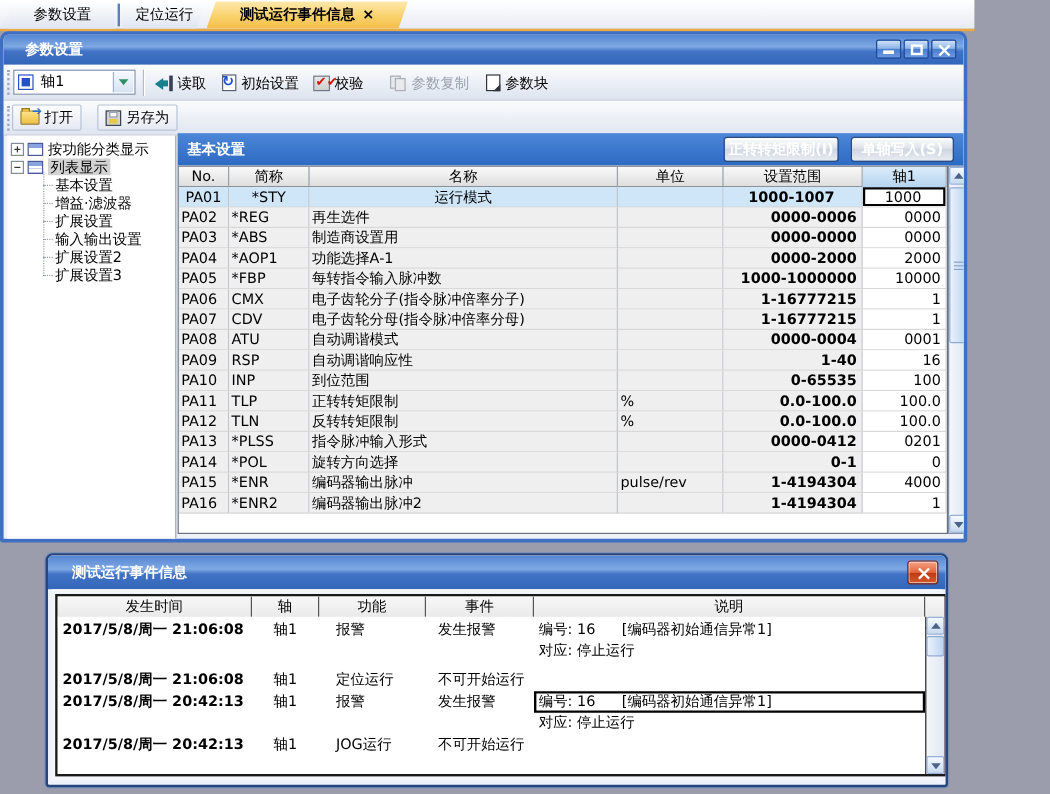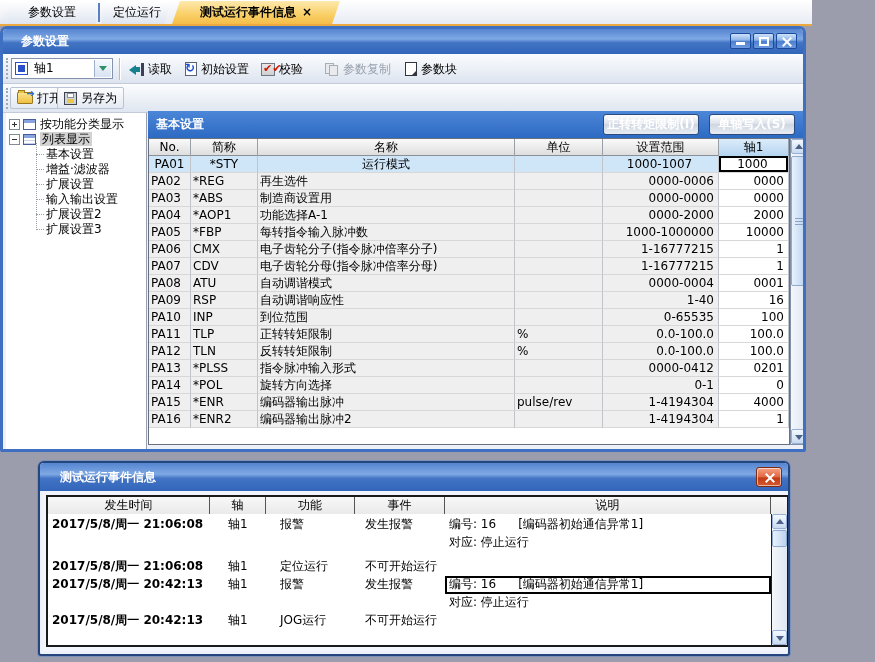--- a/index.html
+++ b/index.html
@@ -96,21 +96,21 @@
   .sec-btn.b2{right:8px;width:86px;}
 
   .ptable{position:absolute;left:145px;top:109px;width:642px;height:307px;border:1px solid #6a7280;background:#fff;overflow:hidden;}
   .phead{height:17px;background:linear-gradient(#fafafa,#dedede);border-bottom:1px solid #8a9098;white-space:nowrap;}
   .phead span{display:inline-block;height:17px;line-height:16px;text-align:center;border-right:1px solid #9aa0a8;vertical-align:top;overflow:hidden;}
   .phead span:last-child{background:linear-gradient(#dcecfa,#b4d4ef);}
   .c0{width:42px;} .c1{width:67px;} .c2{width:257px;} .c3{width:88px;} .c4{width:116px;} .c5{width:70px;}
   .prow{height:17px;white-space:nowrap;}
   .prow span{display:inline-block;height:17px;line-height:16px;border-right:1px solid #c0c4c8;border-bottom:1px solid #d8d8d8;
     background:#efefef;vertical-align:top;overflow:hidden;padding:0 2px;}
-  .prow span.c4{text-align:right;padding-right:4px;}
+  .prow span.c4{text-align:right;padding-right:4px;font-weight:bold;}
   .prow span.c5{background:#fff;text-align:right;padding-right:4px;}
   .prow.sel span{background:#cfe6f8;text-align:center;}
   .prow.sel span.c5{background:#fff;box-shadow:inset 0 0 0 2px #000;}
 
   
   .vscroll{position:absolute;width:17px;border:1px solid #8090a8;
     background:linear-gradient(90deg,#f4f7fb,#dfe7f2);}
   .vscroll.main{left:787px;top:109px;height:307px;}
   .sbtn{position:absolute;left:0;width:15px;height:15px;border:1px solid #98b0d8;border-radius:2px;
     background:linear-gradient(#f4f9ff,#c8daf0);}
@@ -227,21 +227,21 @@
 
     <div class="toolbar2">
       <div class="grip"></div>
       <div class="fbtn" style="left:7px">
         <span class="ic ic-folder">
             <i></i>
             <em>➔</em>
           </span>
         <span>打开</span>
       </div>
-      <div class="fbtn" style="left:54px">
+      <div class="fbtn" style="left:78px">
         <span class="ic ic-floppy">
             <i></i>
             <em></em>
           </span>
         <span>另存为</span>
       </div>
     </div>
 
     <div class="tree">
       <div class="troot">

